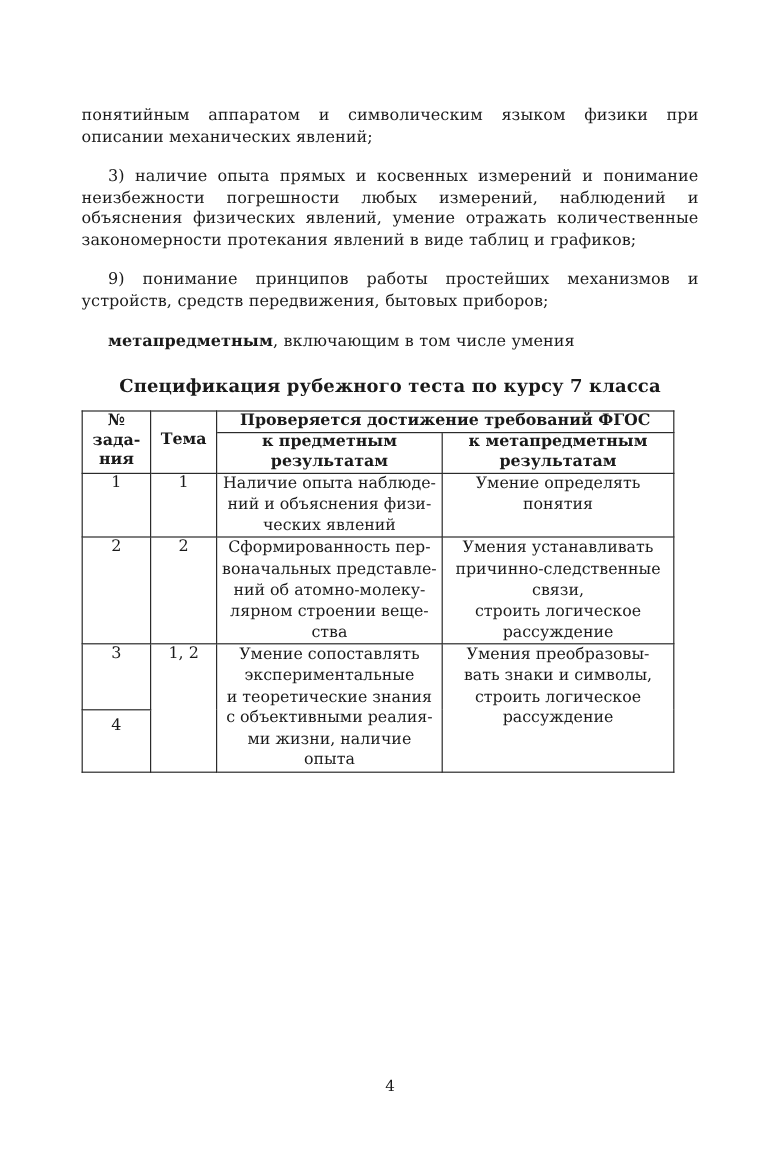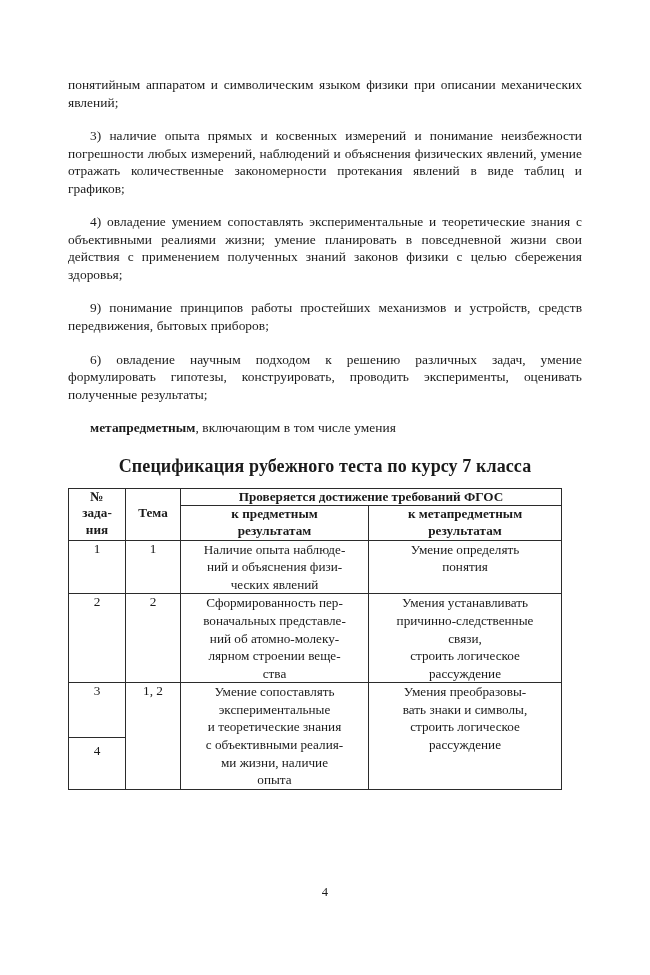--- a/index.html
+++ b/index.html
@@ -12,24 +12,23 @@
     height: 975px;
     position: relative;
     font-family: "DejaVu Serif", "Liberation Serif", serif;
     color: #1a1a1a;
     overflow: hidden;
   }
 
   .page {
     position: absolute;
     left: 0;
-    top: 0;
+    top: 12px;
     width: 650px;
     height: 717px;
-    font-family: Liberation Serif, serif;
   }
 
   .content {
     position: absolute;
     left: 68px;
     top: 76px;
     width: 514px;
   }
 
   p.para {
@@ -44,21 +43,21 @@
   p.para.indent {
     text-indent: 22px;
     margin-top: 16px;
   }
   .b { font-weight: bold; }
 
   .table-title {
     margin: 0;
     padding-top: 19px;
     padding-bottom: 11px;
-    font-size: 18px;
+    font-size: 15px;
     font-weight: bold;
     text-align: center;
     letter-spacing: 0.1px;
   }
 
   table.spec {
     border-collapse: collapse;
     width: 493px;
     margin: 0;
     table-layout: fixed;
@@ -122,23 +121,21 @@
 </style>
 </head>
 <body>
 
 <div class="page">
 
   <div class="content">
 
     <p class="para">понятийным аппаратом и символическим языком физики при описании механических явлений;</p>
     <p class="para indent">3) наличие опыта прямых и косвенных измерений и понимание неизбежности погрешности любых измерений, наблюдений и объяснения физических явлений, умение отражать количественные закономерности протекания явлений в виде таблиц и графиков;</p>
-    <p class="para indent">4) овладение умением сопоставлять экспериментальные и теоретические знания с объективными реалиями жизни; умение планировать в повседневной жизни свои действия с применением полученных знаний законов физики с целью сбережения здоровья;</p>
     <p class="para indent">9) понимание принципов работы простейших механизмов и устройств, средств передвижения, бытовых приборов;</p>
-    <p class="para indent">6) овладение научным подходом к решению различных задач, умение формулировать гипотезы, конструировать, проводить эксперименты, оценивать полученные результаты;</p>
 
     <p class="para indent"><span class="b">метапредметным</span><span>, включающим в том числе умения</span></p>
 
 
     <p class="table-title">Спецификация рубежного теста по курсу 7 класса</p>
 
     <table class="spec">
       <colgroup>
         <col class="col-num">
         <col class="col-theme">

